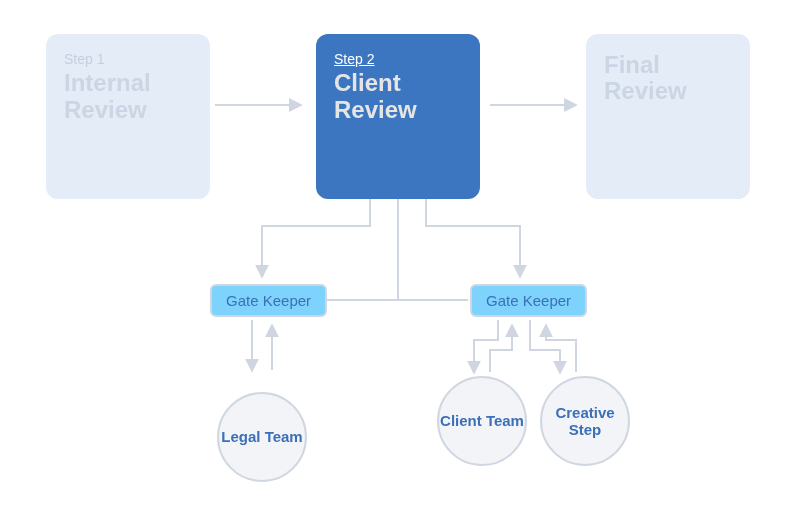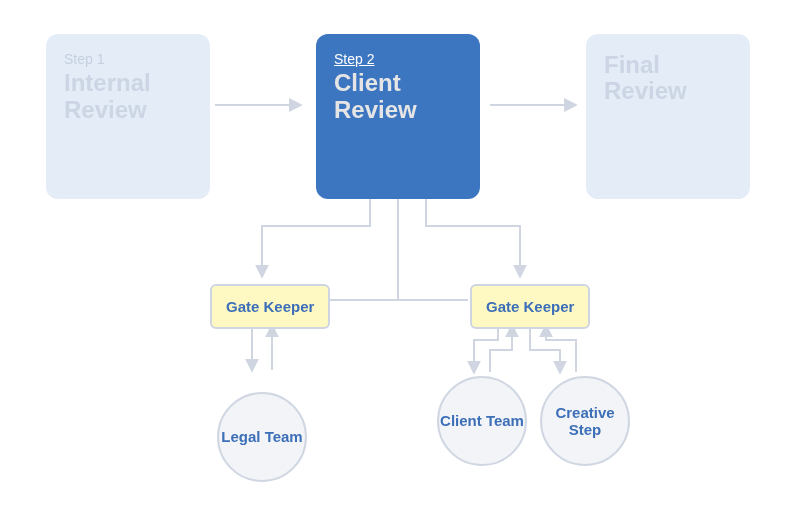--- a/index.html
+++ b/index.html
@@ -39,26 +39,26 @@
     display: block;
     margin-top: 2px;
   }
   .step-inactive .step-label { color: #c4cfe0; }
   .step-inactive .step-title { color: #cbd5e4; }
   .step-active .step-label { color: #ffffff; text-decoration: underline; }
   .step-active .step-title { color: #e5e5e5; }
 
   .gate-box {
     position: absolute;
-    background: #fef9c3;
+    background: #7dd3fc;
     border: 2px solid #cfd6e1;
     border-radius: 6px;
-    padding: 12px 14px;
+    padding: 6px 14px;
     font-size: 15px;
-    font-weight: 700;
+    font-weight: 400;
     color: #3c6fb8;
     white-space: nowrap;
   }
   .team-circle {
     position: absolute;
     width: 90px;
     height: 90px;
     border-radius: 50%;
     background: #f2f4f7;
     border: 2px solid #d0d7e2;

